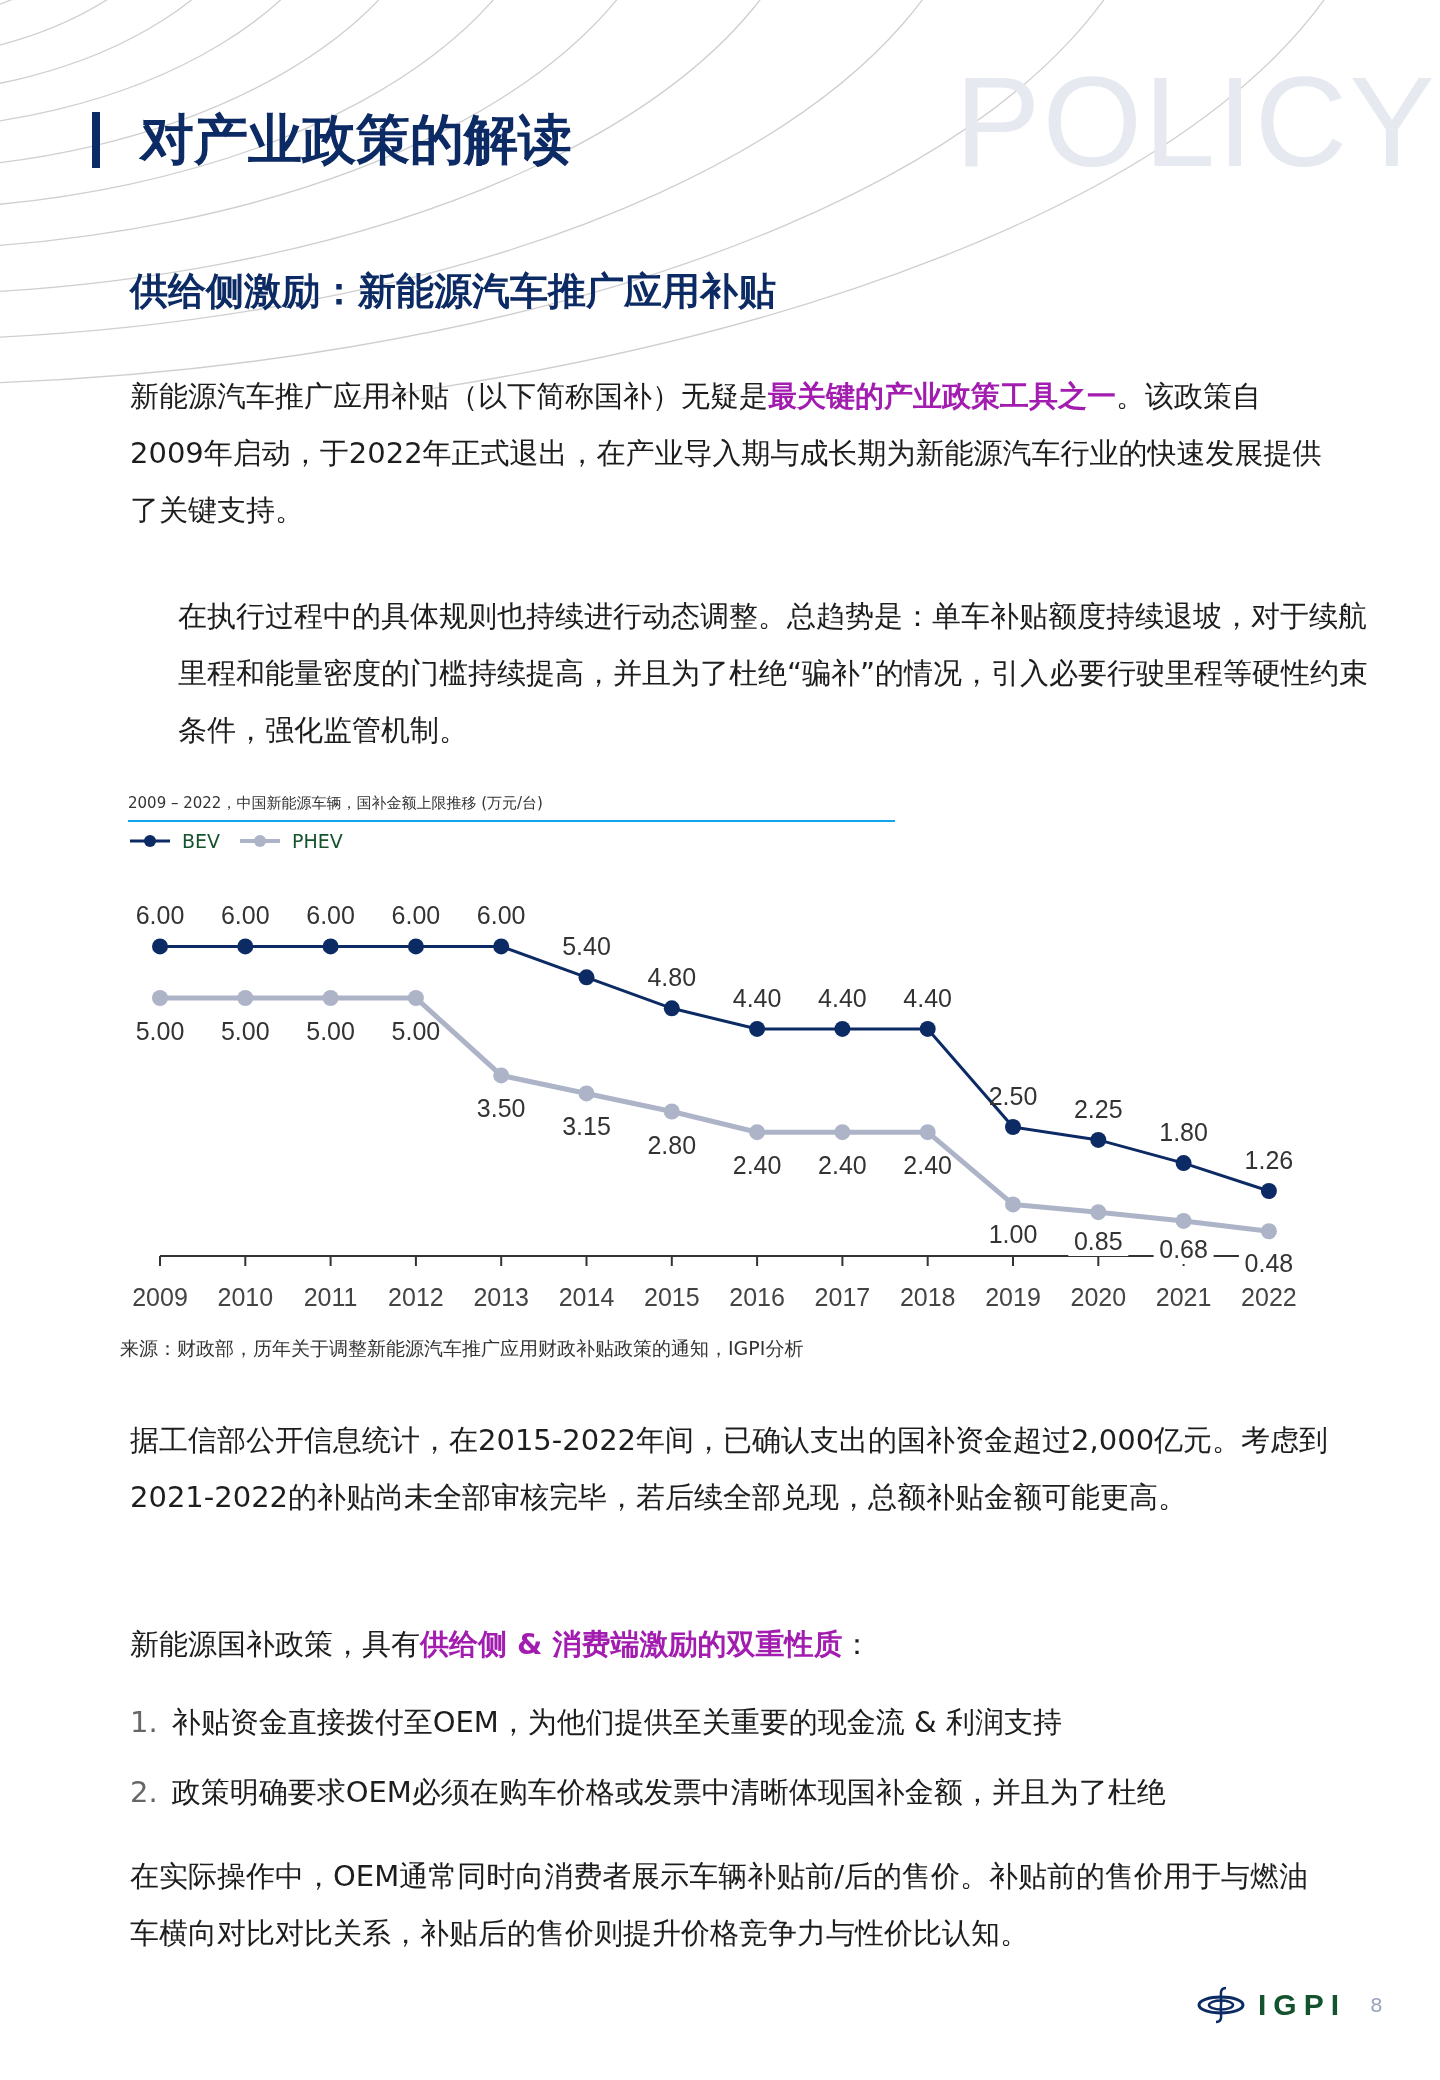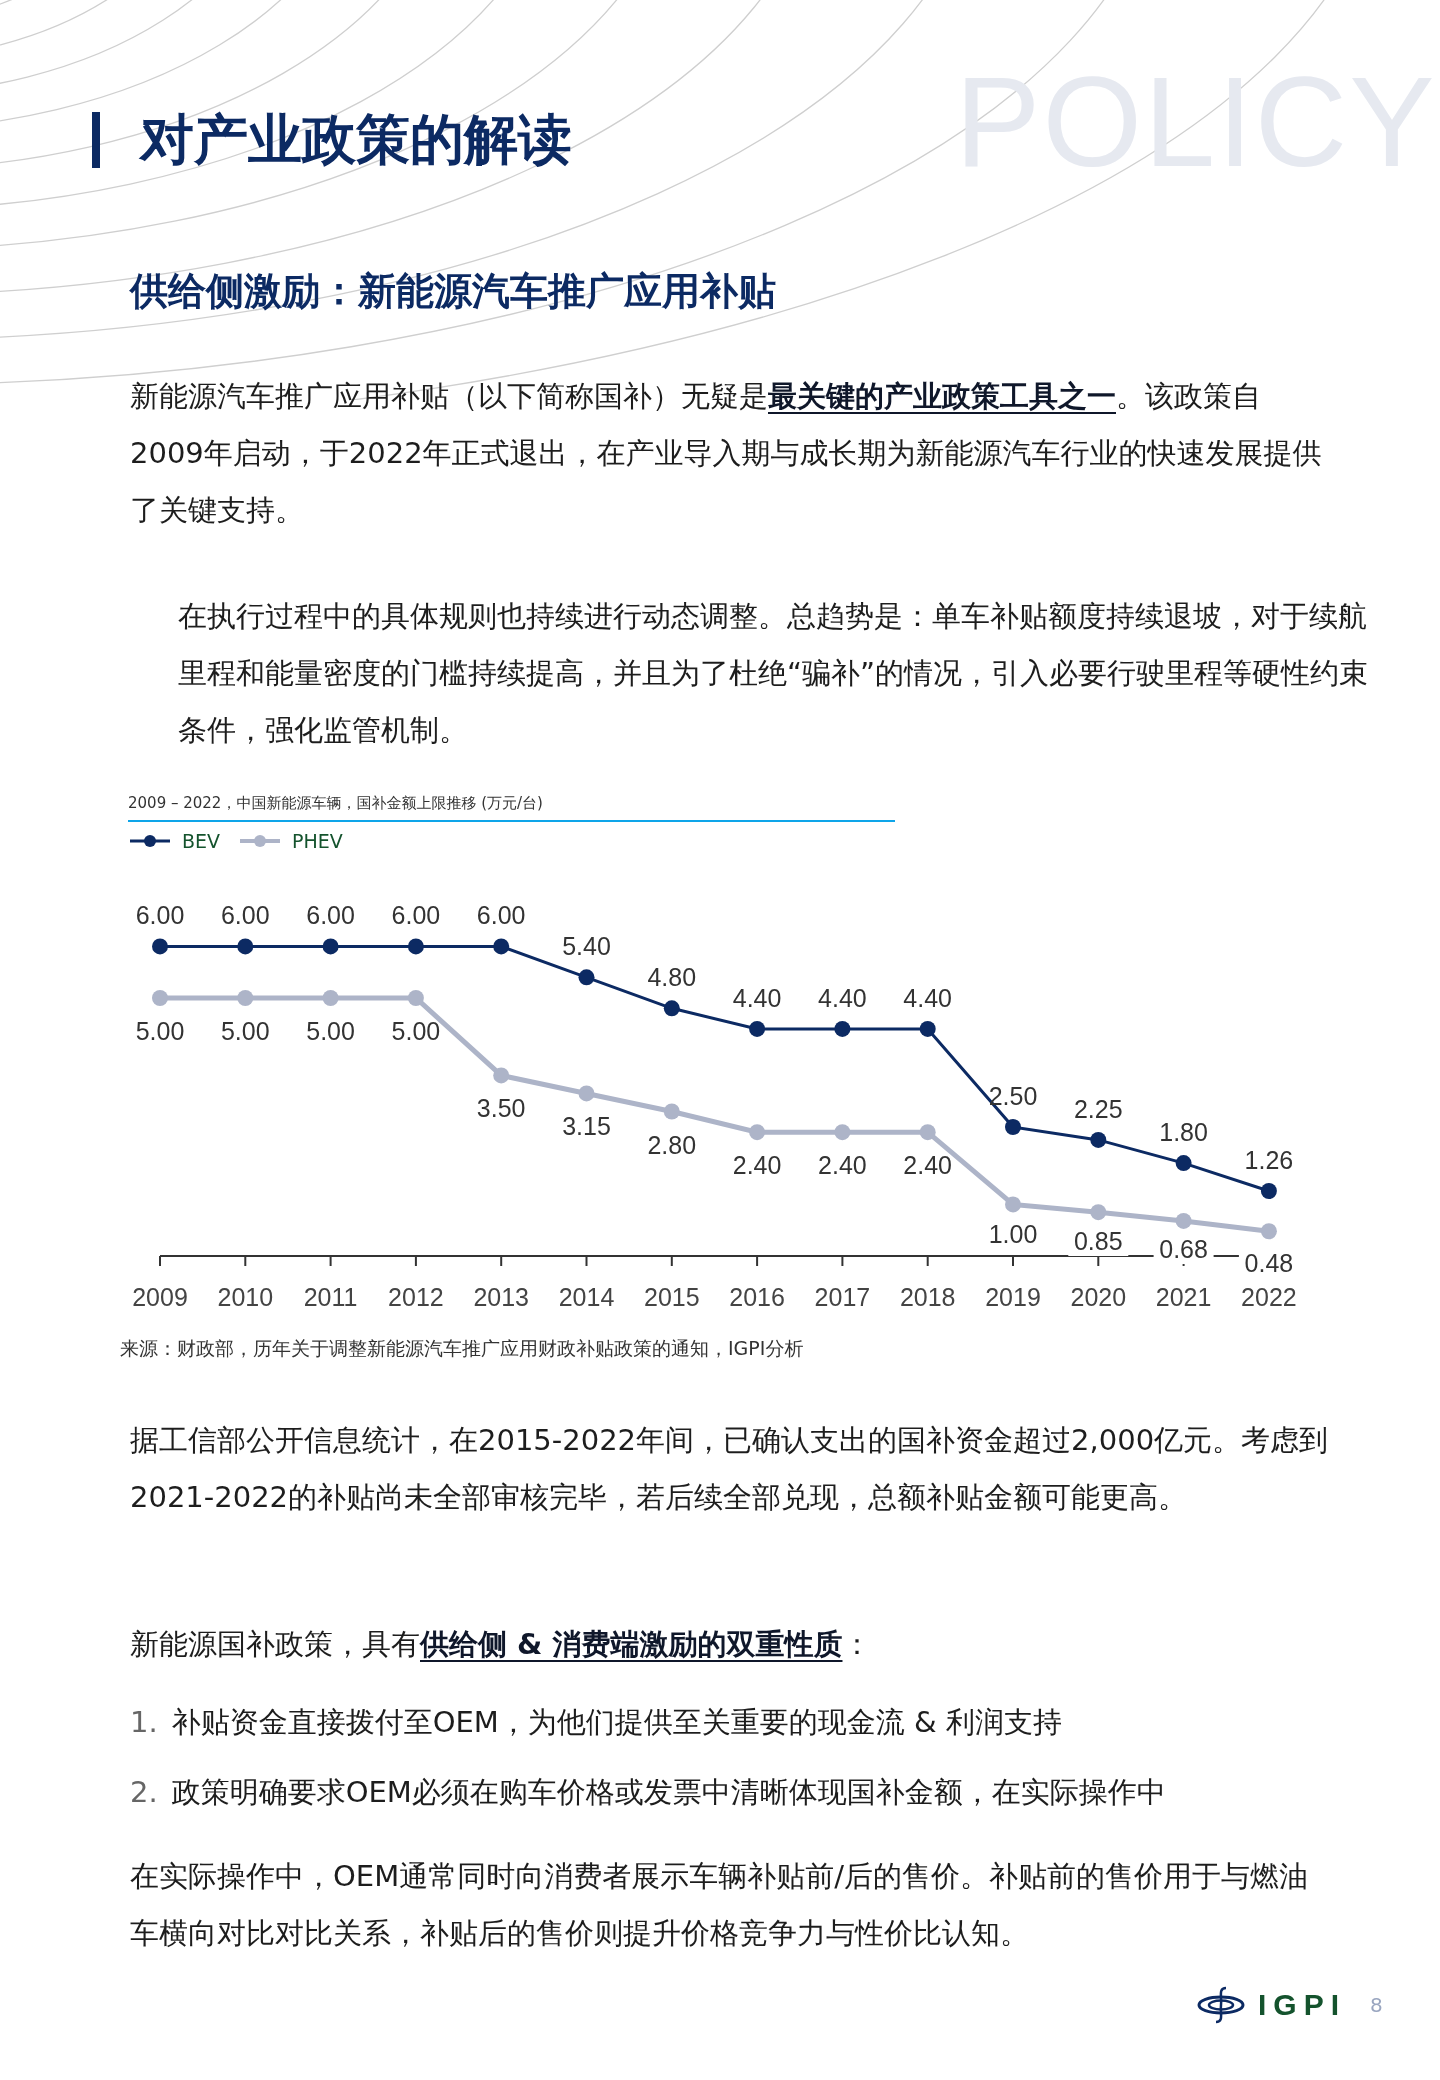--- a/index.html
+++ b/index.html
@@ -3,21 +3,21 @@
 <meta charset="utf-8">
 <style>
   html,body{margin:0;padding:0;}
   body{width:1440px;height:2080px;position:relative;background:#ffffff;overflow:hidden;font-family:"DejaVu Sans","Liberation Sans",sans-serif;color:#222;}
   .bg-arcs{position:absolute;left:0;top:0;width:1440px;height:400px;pointer-events:none;}
   .watermark{position:absolute;left:955px;top:58px;font-family:"Liberation Sans",sans-serif;font-size:128px;font-weight:300;color:#e6e9f0;letter-spacing:2px;line-height:1;}
   .title-bar{position:absolute;left:92px;top:112px;width:8px;height:56px;background:#0c2a63;}
   .page-title{position:absolute;left:140px;top:112px;font-size:54px;font-weight:bold;color:#0c2a63;line-height:56px;}
   .section-title{position:absolute;left:130px;top:266px;font-size:38px;font-weight:bold;color:#0c2a63;line-height:50px;}
   .para{position:absolute;left:130px;width:1200px;font-size:29px;line-height:57px;color:#1d1d1d;}
-  .para .hl{color:#0f172a;font-weight:bold;text-decoration:underline;text-underline-offset:6px;}
+  .para .hl{color:#a21caf;font-weight:bold;text-underline-offset:6px;}
   .chart-title{position:absolute;left:128px;top:786px;width:767px;border-bottom:2px solid #0ea5e9;font-size:15px;line-height:34px;color:#333;}
   .legend{position:absolute;left:128px;top:830px;display:flex;gap:18px;font-size:19px;color:#14532d;align-items:center;}
   .legend-item{display:flex;align-items:center;gap:10px;}
   .chart{position:absolute;left:0;top:0;width:1440px;height:1400px;pointer-events:none;}
   .chart text{font-family:"Liberation Sans",sans-serif;}
   .source{position:absolute;left:120px;top:1336px;font-size:19px;color:#333;}
   .list-item{position:absolute;left:130px;font-size:29px;line-height:57px;color:#1d1d1d;}
   .list-item .num{color:#666;margin-right:14px;}
   .footer{position:absolute;left:1196px;top:1985px;display:flex;align-items:center;gap:12px;}
   .logo-text{font-family:"Liberation Sans",sans-serif;font-weight:bold;font-size:30px;color:#14532d;letter-spacing:7px;}
@@ -170,21 +170,21 @@
 <div class="para" style="top:1412px;">据工信部公开信息统计，在2015-2022年间，已确认支出的国补资金超过2,000亿元。考虑到2021-2022的补贴尚未全部审核完毕，若后续全部兑现，总额补贴金额可能更高。</div>
 
 <div class="para" style="top:1616px;">
   <span>新能源国补政策，具有</span><span class="hl">供给侧 &amp; 消费端激励的双重性质</span><span>：</span>
 </div>
 
 <div class="list-item" style="top:1694px;">
   <span class="num">1.</span><span>补贴资金直接拨付至OEM，为他们提供至关重要的现金流 &amp; 利润支持</span>
 </div>
 <div class="list-item" style="top:1764px;">
-  <span class="num">2.</span><span>政策明确要求OEM必须在购车价格或发票中清晰体现国补金额，在实际操作中</span>
+  <span class="num">2.</span><span>政策明确要求OEM必须在购车价格或发票中清晰体现国补金额，并且为了杜绝</span>
 </div>
 
 <div class="para" style="top:1848px;">在实际操作中，OEM通常同时向消费者展示车辆补贴前/后的售价。补贴前的售价用于与燃油车横向对比对比关系，补贴后的售价则提升价格竞争力与性价比认知。</div>
 
 <div class="footer">
   <svg width="50" height="40" viewBox="0 0 50 40">
     <ellipse cx="25" cy="20" rx="22" ry="8" fill="none" stroke="#0c2a63" stroke-width="3"></ellipse>
     <ellipse cx="25" cy="20" rx="12" ry="4.5" fill="none" stroke="#0c2a63" stroke-width="2.5"></ellipse>
     <path d="M30 3 C22 3 26 12 25 20 C24 28 28 37 20 37" fill="none" stroke="#0c2a63" stroke-width="2.5"></path>
   </svg>

